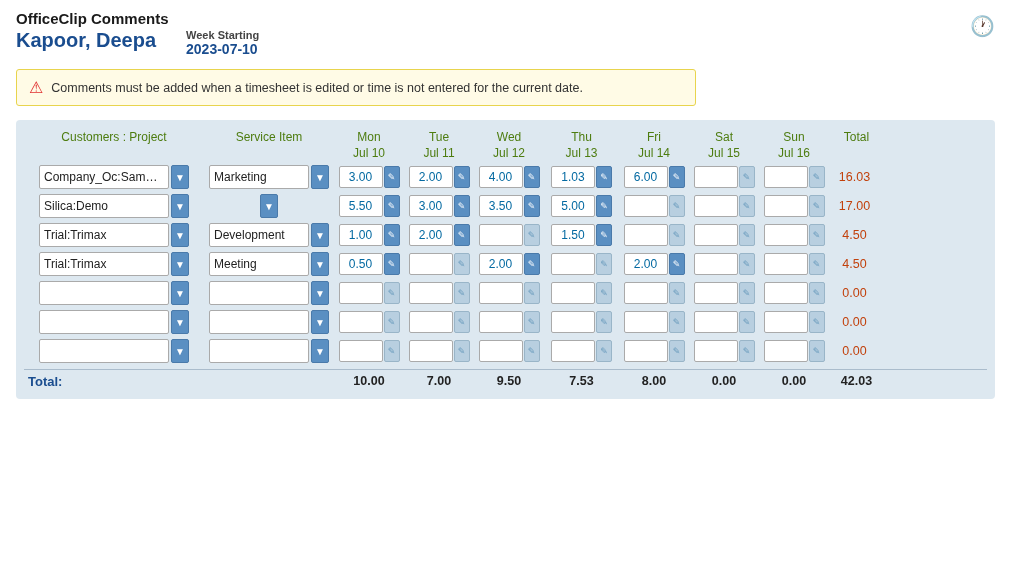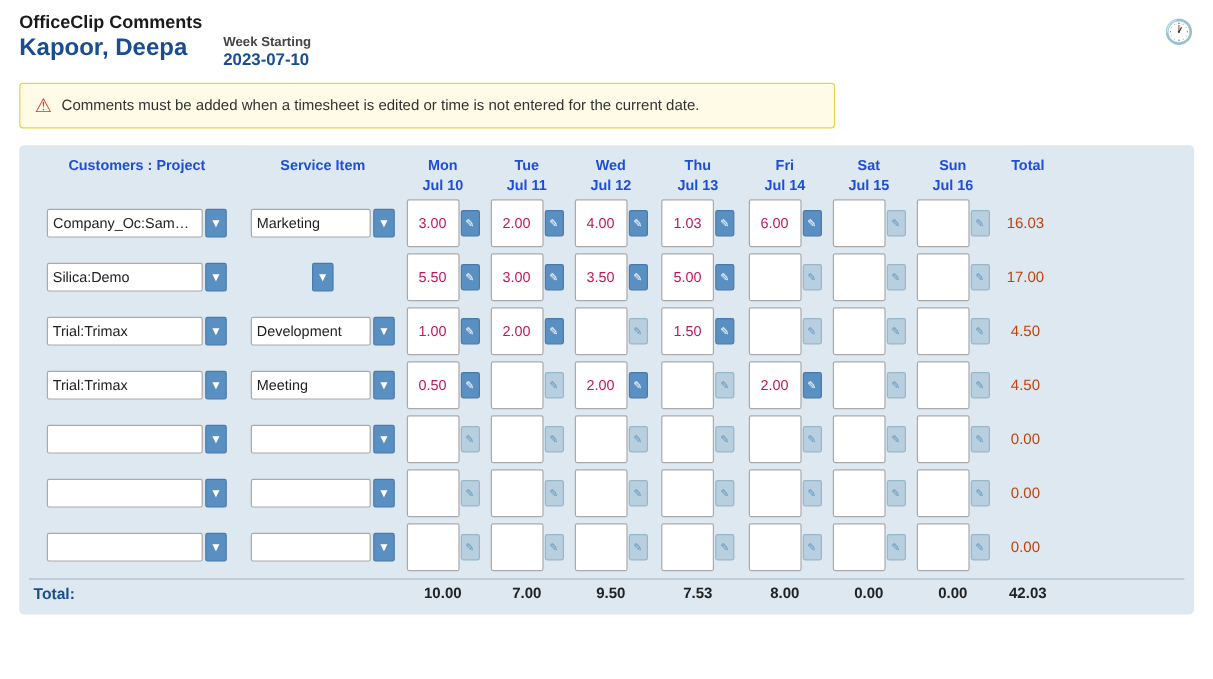--- a/index.html
+++ b/index.html
@@ -77,22 +77,22 @@
       padding: 10px 8px 10px 8px;
     }
     .grid-header {
       display: grid;
       grid-template-columns: 180px 130px 70px 70px 70px 75px 70px 70px 70px 55px;
       text-align: center;
       margin-bottom: 4px;
     }
     .grid-header .col-head {
       font-size: 12px;
-      font-weight: bold;
-      color: #1d4ed8;
+      font-weight: normal;
+      color: #4d7c0f;
       line-height: 1.3;
     }
     .col-head.left { text-align: center; }
     .grid-row {
       display: grid;
       grid-template-columns: 180px 130px 70px 70px 70px 75px 70px 70px 70px 55px;
       align-items: center;
       margin-bottom: 5px;
       gap: 0;
     }
@@ -139,25 +139,25 @@
     .time-cell {
       display: flex;
       align-items: center;
       gap: 1px;
     }
     .time-input {
       background: #fff;
       border: 1px solid #aaa;
       border-radius: 2px;
       width: 44px;
-      height: 40px;
+      height: 22px;
       font-size: 12px;
       text-align: center;
       padding: 1px 2px;
-      color: #be185d;
+      color: #0369a1;
     }
     .time-input.filled {
       background: #fff;
     }
     .edit-btn {
       background: #5a8fc2;
       border: 1px solid #4a7aaa;
       border-radius: 2px;
       width: 16px;
       height: 22px;

